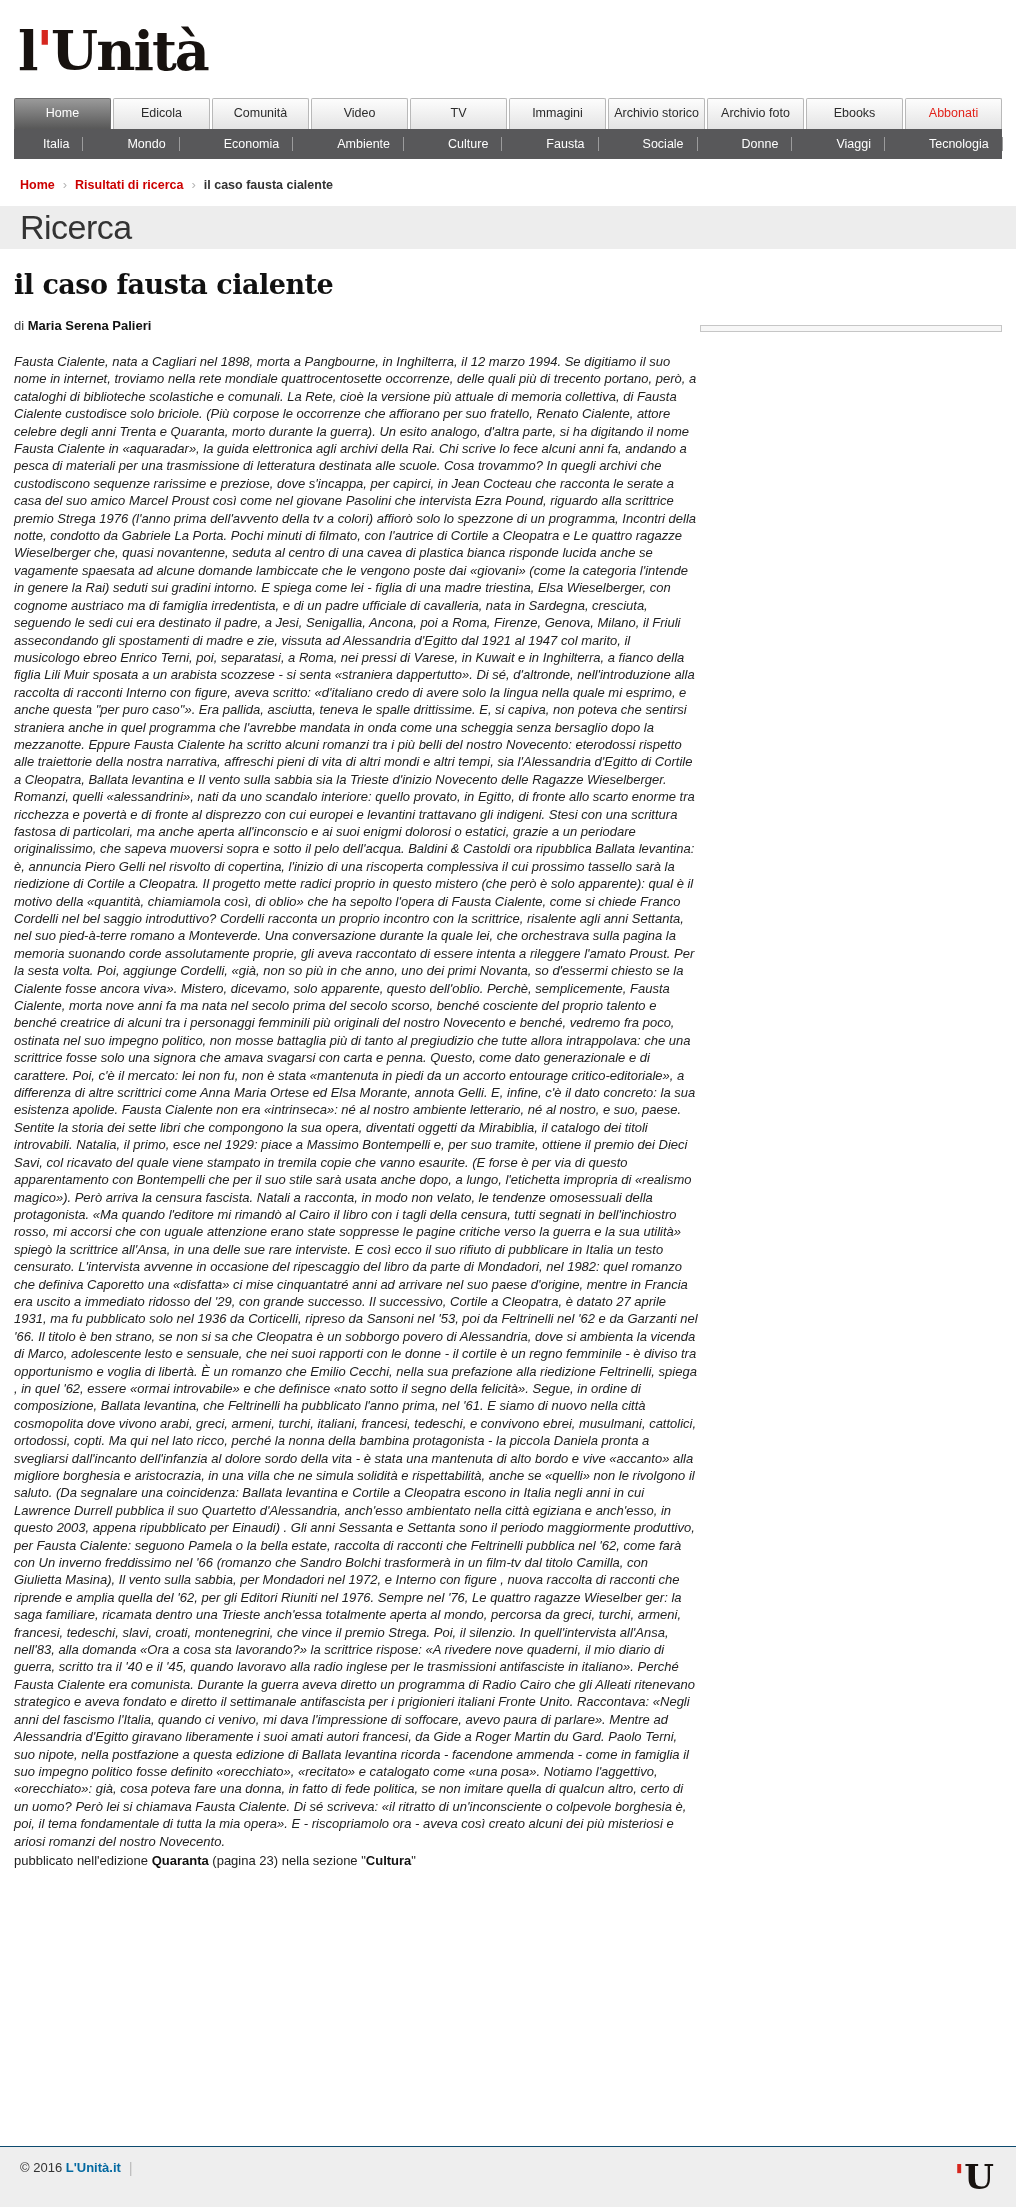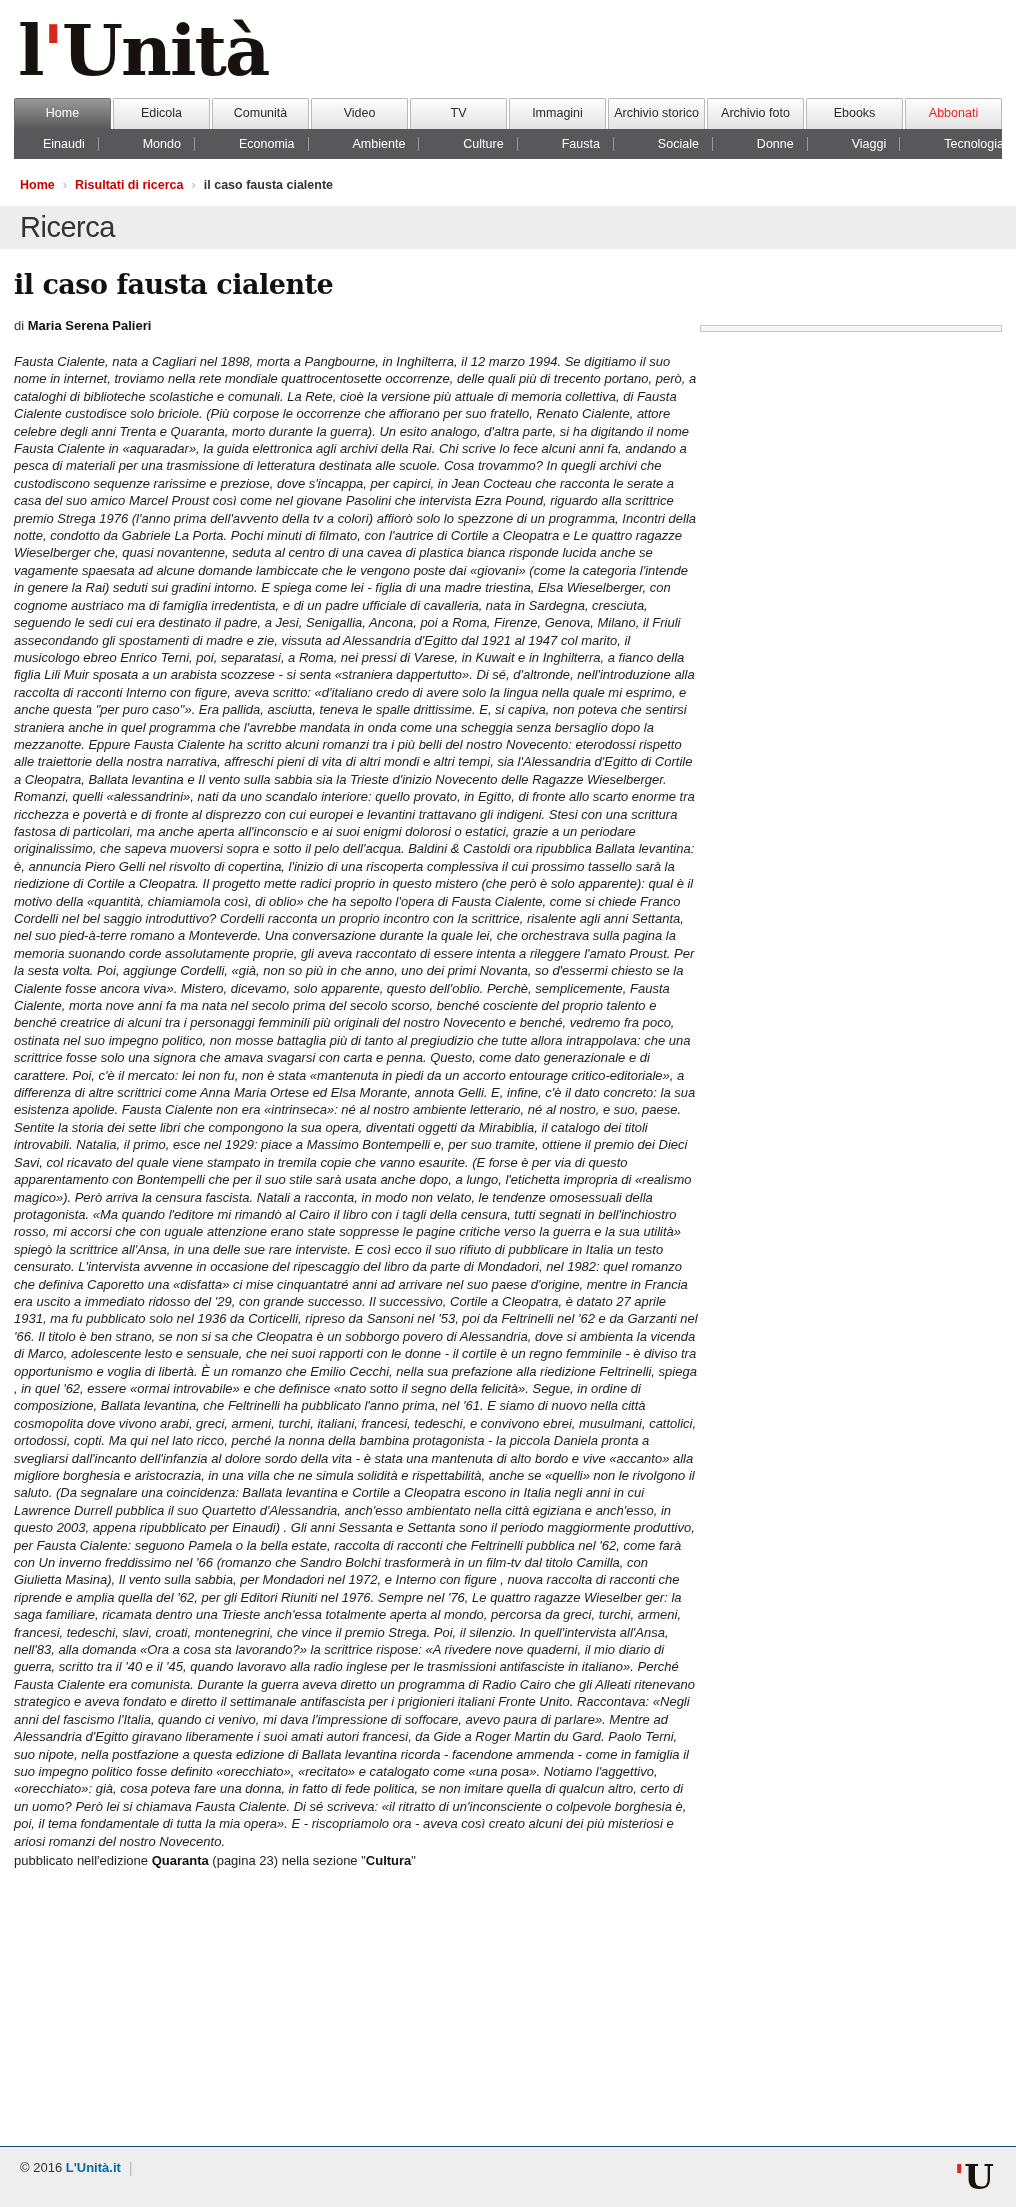--- a/index.html
+++ b/index.html
@@ -12,21 +12,21 @@
     color: #1a1a1a;
     display: flex;
     flex-direction: column;
   }
 
   
   .masthead { padding: 16px 0 0 18px; height: 98px; }
   .logo {
     font-family: "DejaVu Serif", serif;
     font-weight: bold;
-    font-size: 70px;
+    font-size: 54px;
     letter-spacing: -2px;
     color: #17120f;
     line-height: 70px;
     display: inline-block;
     cursor: pointer;
   }
   .logo .apos { color: #d6271f; }
 
   
   .tabbar { margin: 0 14px; display: flex; gap: 2px; }
@@ -85,21 +85,21 @@
 
   
   .search-band {
     background: #ededed;
     height: 43px;
     display: flex;
     align-items: center;
     padding-left: 20px;
   }
   .search-band h1 {
-    font-size: 29px;
+    font-size: 34px;
     font-weight: 400;
     color: #333333;
     letter-spacing: -0.5px;
   }
 
   
   .main-row { display: flex; padding: 20px 14px 0 14px; }
   .article-col { width: 692px; }
   .side-col { width: 306px; padding-left: 2px; }
   .side-box {
@@ -173,21 +173,21 @@
   <div class="tab">Video</div>
   <div class="tab">TV</div>
   <div class="tab">Immagini</div>
   <div class="tab">Archivio storico</div>
   <div class="tab">Archivio foto</div>
   <div class="tab">Ebooks</div>
   <div class="tab abbonati">Abbonati</div>
 </div>
 
 <div class="subnav">
-  <div class="subnav-item">Einaudi</div>
+  <div class="subnav-item">Italia</div>
   <div class="subnav-item">Mondo</div>
   <div class="subnav-item">Economia</div>
   <div class="subnav-item">Ambiente</div>
   <div class="subnav-item">Culture</div>
   <div class="subnav-item">Fausta</div>
   <div class="subnav-item">Sociale</div>
   <div class="subnav-item">Donne</div>
   <div class="subnav-item">Viaggi</div>
   <div class="subnav-item">Tecnologia</div>
   <div class="subnav-item">Sport</div>

